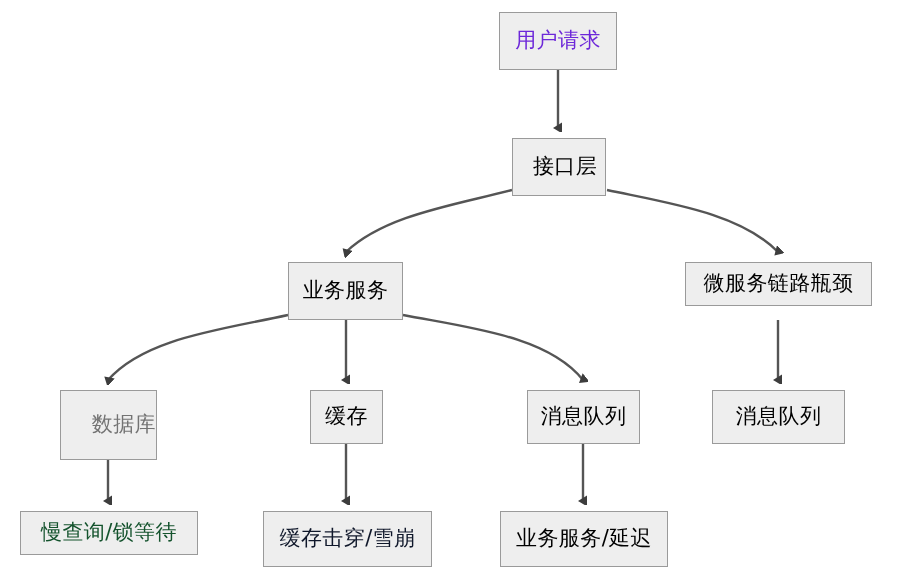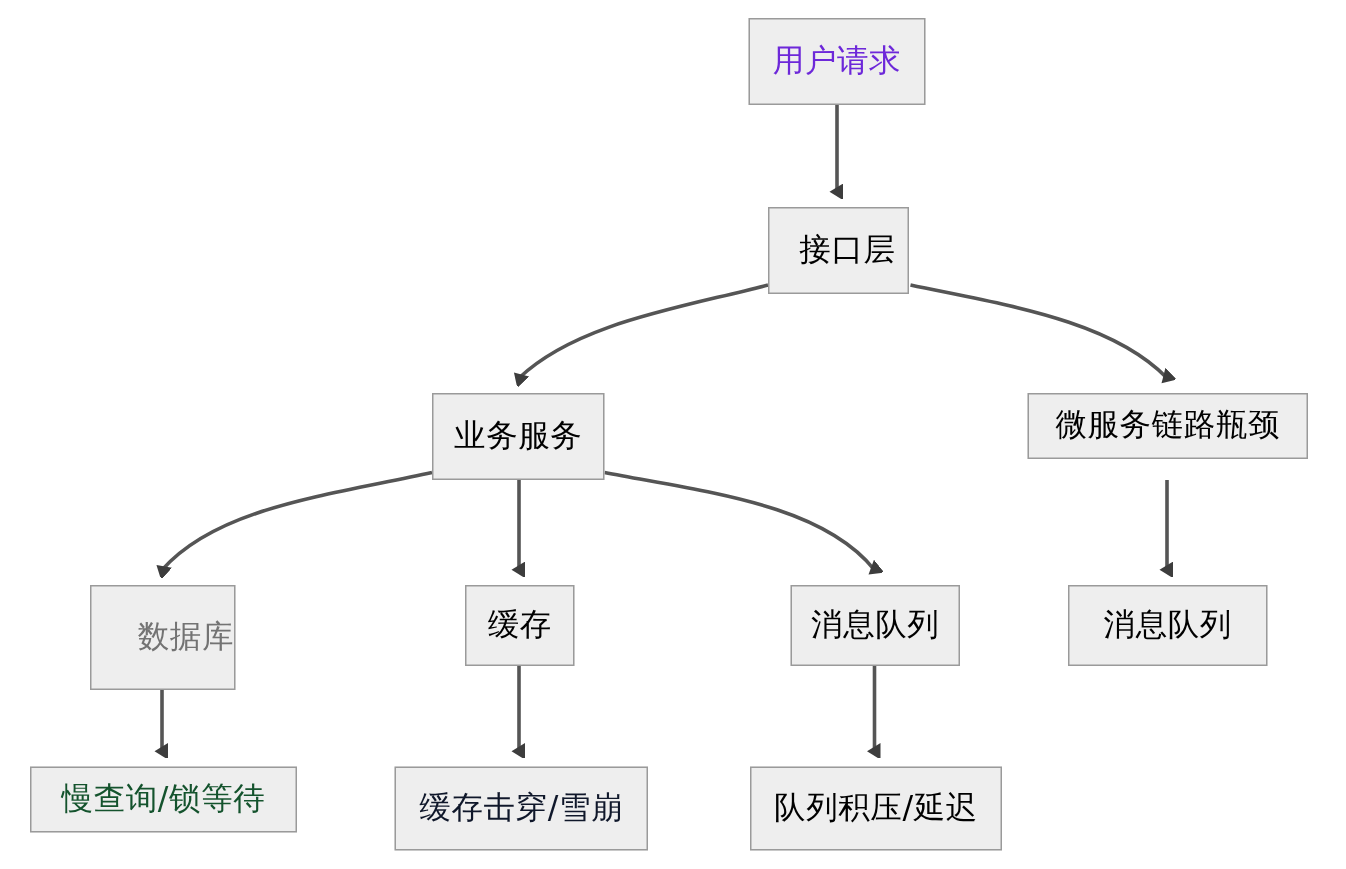--- a/index.html
+++ b/index.html
@@ -111,16 +111,16 @@
 
   <div class="node" style="left: 20px; top: 511px; width: 178px; height: 44px; background: rgb(238, 238, 238); border-color: rgb(154, 154, 154); color: #14532d;">
     <span class="node-label">慢查询/锁等待</span>
   </div>
 
   <div class="node" style="left: 263px; top: 511px; width: 169px; height: 56px; background: rgb(238, 238, 238); border-color: rgb(154, 154, 154); color: #0f172a;">
     <span class="node-label">缓存击穿/雪崩</span>
   </div>
 
   <div class="node" style="left: 500px; top: 511px; width: 168px; height: 56px; background: rgb(238, 238, 238); border-color: rgb(154, 154, 154); color: rgb(0, 0, 0);">
-    <span class="node-label">队列积压/延迟</span>
+    <span class="node-label">业务服务/延迟</span>
   </div>
 
 </div>
 
 </body></html>

